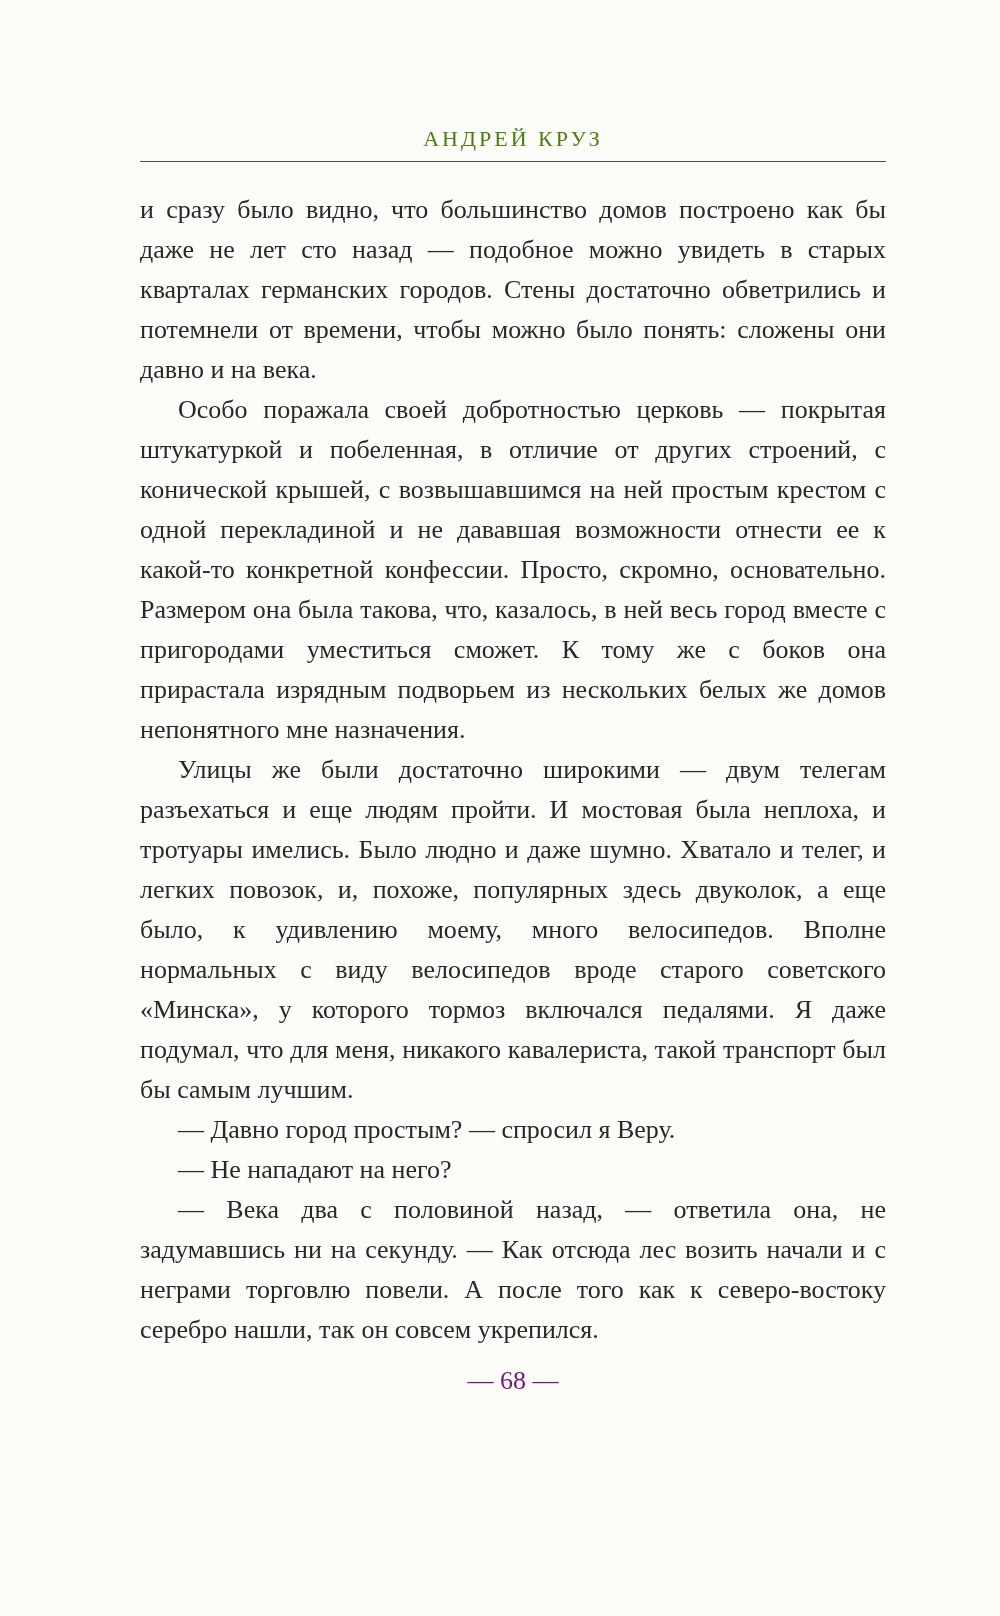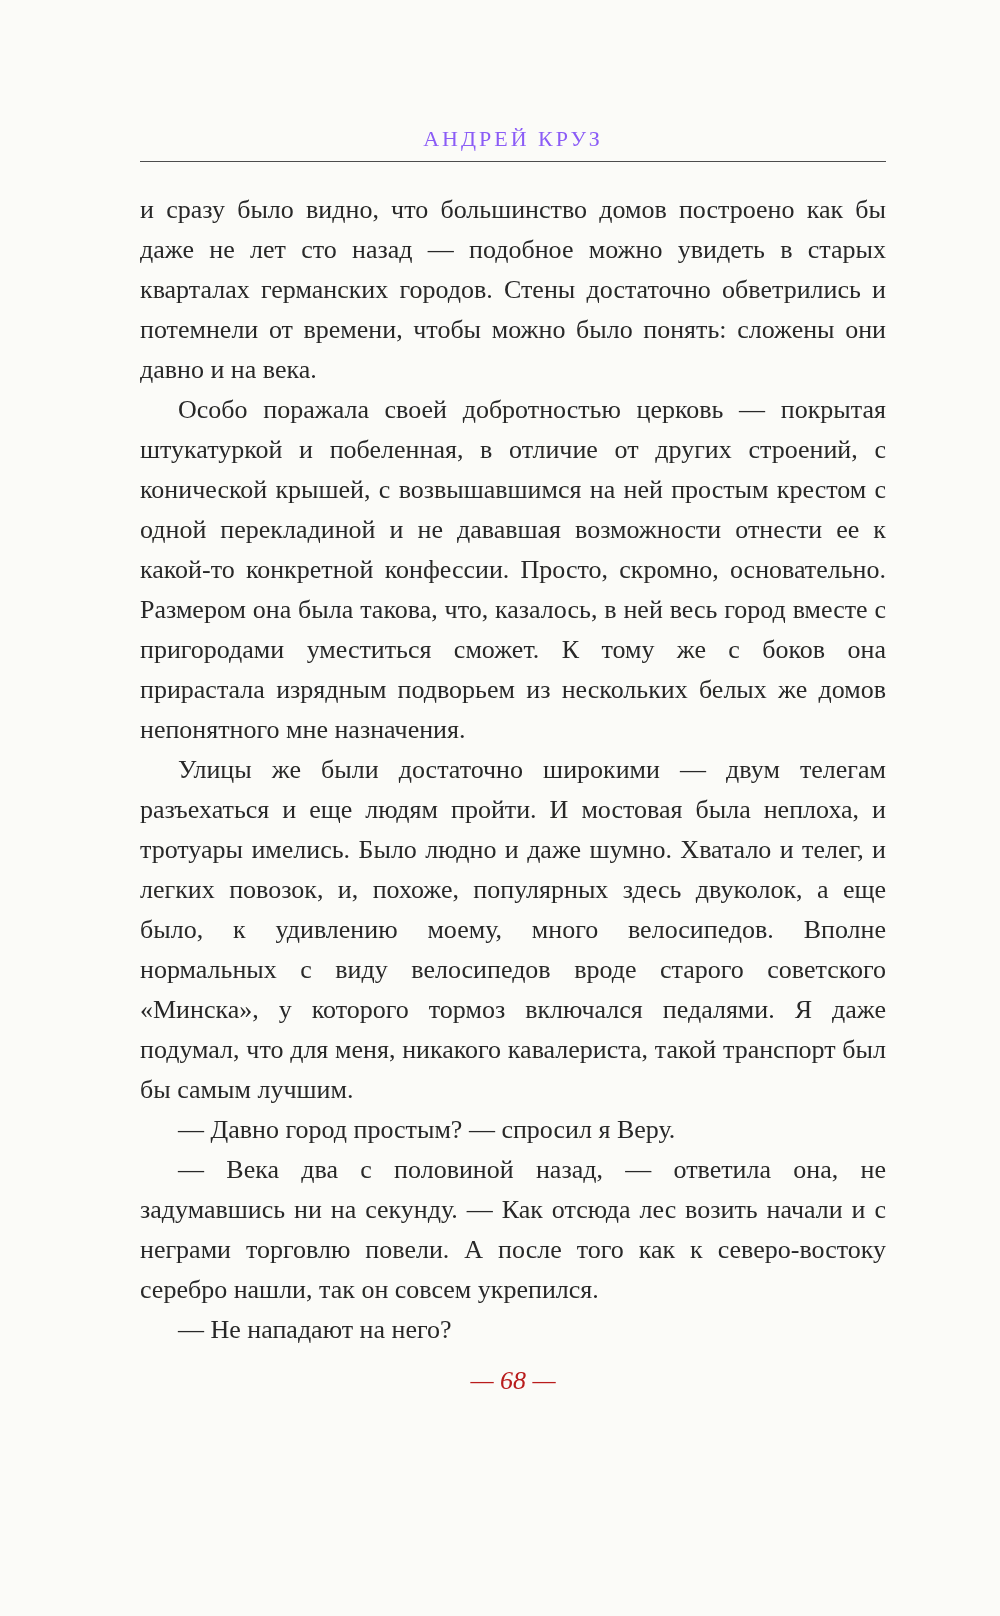--- a/index.html
+++ b/index.html
@@ -13,21 +13,21 @@
     overflow: hidden;
   }
   .running-head {
     position: absolute;
     top: 126px;
     left: 140px;
     width: 746px;
     text-align: center;
     font-size: 22px;
     letter-spacing: 3px;
-    color: #8b5cf6;
+    color: #4d7c0f;
   }
   .head-rule {
     position: absolute;
     top: 161px;
     left: 140px;
     width: 746px;
     height: 0;
     border-top: 1.6px solid #4d4d4d;
   }
   .text-block {
@@ -42,32 +42,31 @@
   }
   .para { margin: 0; padding: 0; }
   .para.indent { text-indent: 38px; }
   .footer {
     position: absolute;
     top: 1366px;
     left: 140px;
     width: 746px;
     text-align: center;
     font-size: 26px;
-    color: #b91c1c;
-    font-style: italic;
+    color: #701a75;
   }
 </style>
 </head>
 <body>
 
 <div>
   <div class="running-head">АНДРЕЙ КРУЗ</div>
   <div class="head-rule"></div>
   <div class="text-block">
       <p class="para">и сразу было видно, что большинство домов построено как бы даже не лет сто назад — подобное можно увидеть в старых кварталах германских городов. Стены достаточно обветрились и потемнели от времени, чтобы можно было понять: сложены они давно и на века.</p>
       <p class="para indent">Особо поражала своей добротностью церковь — покрытая штукатуркой и побеленная, в отличие от других строений, с конической крышей, с возвышавшимся на ней простым крестом с одной перекладиной и не дававшая возможности отнести ее к какой-то конкретной конфессии. Просто, скромно, основательно. Размером она была такова, что, казалось, в ней весь город вместе с пригородами уместиться сможет. К тому же с боков она прирастала изрядным подворьем из нескольких белых же домов непонятного мне назначения.</p>
       <p class="para indent">Улицы же были достаточно широкими — двум телегам разъехаться и еще людям пройти. И мостовая была неплоха, и тротуары имелись. Было людно и даже шумно. Хватало и телег, и легких повозок, и, похоже, популярных здесь двуколок, а еще было, к удивлению моему, много велосипедов. Вполне нормальных с виду велосипедов вроде старого советского «Минска», у которого тормоз включался педалями. Я даже подумал, что для меня, никакого кавалериста, такой транспорт был бы самым лучшим.</p>
       <p class="para indent">— Давно город простым? — спросил я Веру.</p>
+      <p class="para indent">— Не нападают на него?</p>
       <p class="para indent">— Века два с половиной назад, — ответила она, не задумавшись ни на секунду. — Как отсюда лес возить начали и с неграми торговлю повели. А после того как к северо-востоку серебро нашли, так он совсем укрепился.</p>
-      <p class="para indent">— Не нападают на него?</p>
     </div>
   <div class="footer">— 68 —</div>
 </div>
 
 </body></html>

